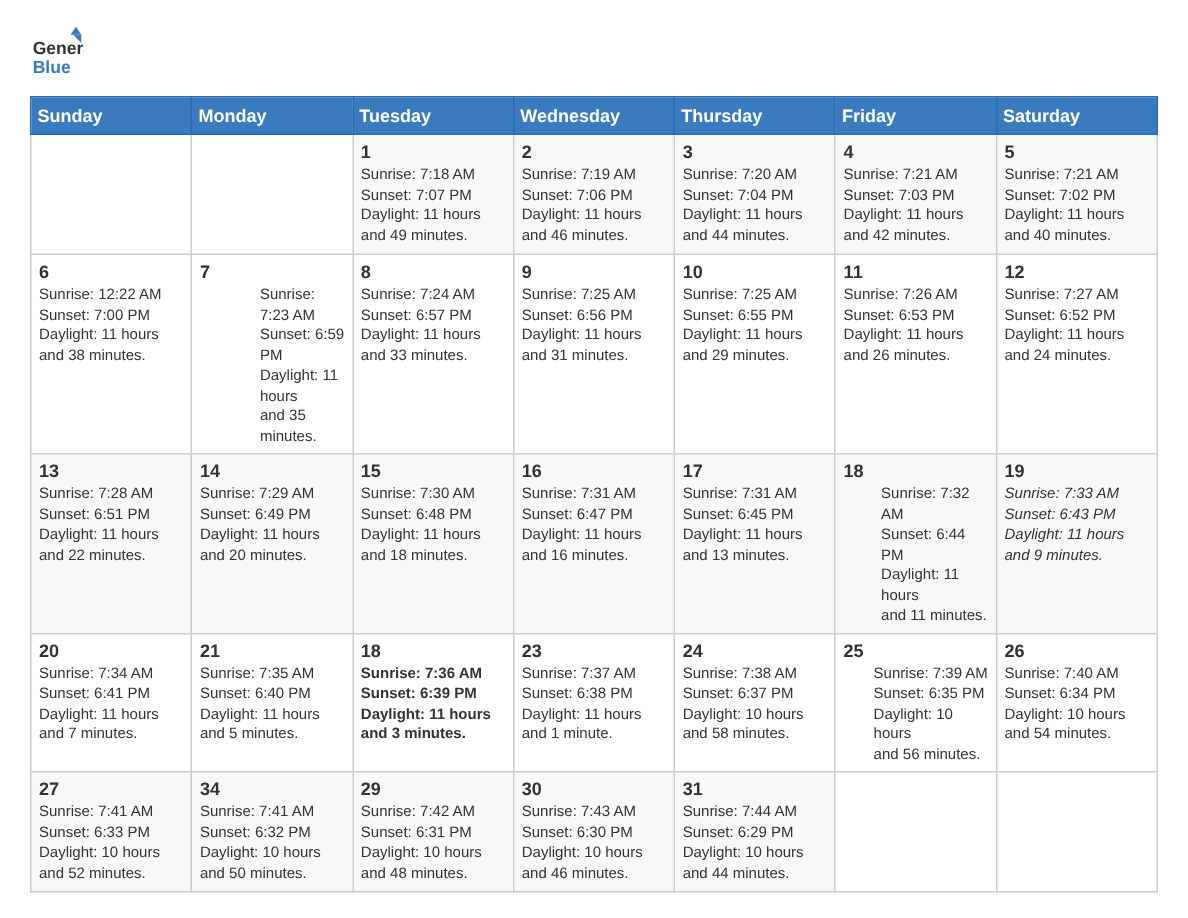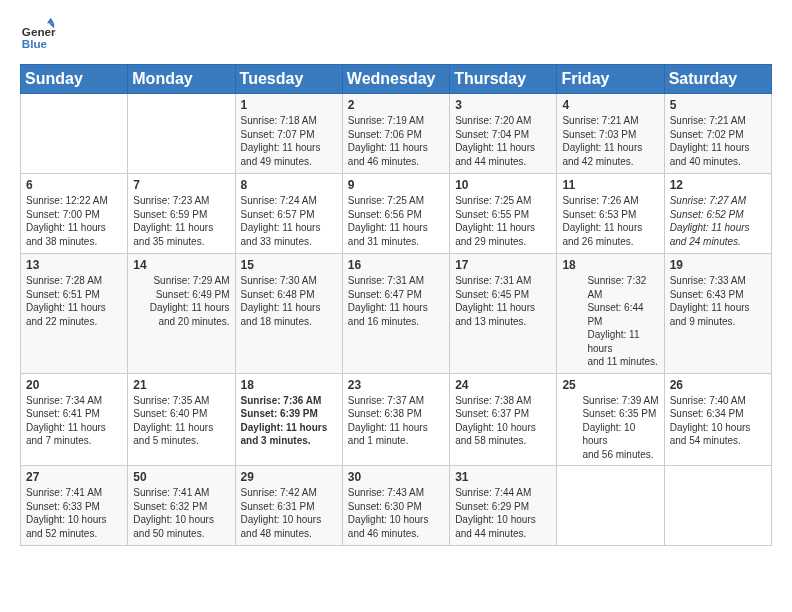--- a/index.html
+++ b/index.html
@@ -39,21 +39,21 @@
       color: #444;
     }
     table {
       width: 100%;
       border-collapse: collapse;
       table-layout: fixed;
     }
     thead tr th {
       background-color: #3a7abf;
       color: #fff;
-      font-size: 16px;
+      font-size: 12px;
       font-weight: bold;
       padding: 5px 4px;
       text-align: left;
       border: 1px solid #2a6aaf;
     }
     tbody tr td {
       border: 1px solid #ccc;
       vertical-align: top;
       padding: 4px 5px;
       font-size: 10px;
@@ -152,21 +152,21 @@
       <tr>
         <td>
           <span class="day-num">6</span>
           <div class="day-info" style="white-space: pre-line;">Sunrise: 12:22 AM
 Sunset: 7:00 PM
 Daylight: 11 hours
 and 38 minutes.</div>
         </td>
         <td>
           <span class="day-num">7</span>
-          <div class="day-info" style="white-space: pre-line;">Sunrise: 7:23 AM
+          <div class="day-info" style="white-space: pre-line; margin-left: 40px;">Sunrise: 7:23 AM
 Sunset: 6:59 PM
 Daylight: 11 hours
 and 35 minutes.</div>
         </td>
         <td>
           <span class="day-num">8</span>
           <div class="day-info" style="white-space: pre-line;">Sunrise: 7:24 AM
 Sunset: 6:57 PM
 Daylight: 11 hours
 and 33 minutes.</div>
@@ -187,37 +187,37 @@
         </td>
         <td>
           <span class="day-num">11</span>
           <div class="day-info" style="white-space: pre-line;">Sunrise: 7:26 AM
 Sunset: 6:53 PM
 Daylight: 11 hours
 and 26 minutes.</div>
         </td>
         <td>
           <span class="day-num">12</span>
-          <div class="day-info" style="white-space: pre-line; font-style: italic;">Sunrise: 7:27 AM
+          <div class="day-info" style="white-space: pre-line;">Sunrise: 7:27 AM
 Sunset: 6:52 PM
 Daylight: 11 hours
 and 24 minutes.</div>
         </td>
       </tr>
       <tr>
         <td>
           <span class="day-num">13</span>
           <div class="day-info" style="white-space: pre-line;">Sunrise: 7:28 AM
 Sunset: 6:51 PM
 Daylight: 11 hours
 and 22 minutes.</div>
         </td>
         <td>
           <span class="day-num">14</span>
-          <div class="day-info" style="white-space: pre-line; text-align: right;">Sunrise: 7:29 AM
+          <div class="day-info" style="white-space: pre-line;">Sunrise: 7:29 AM
 Sunset: 6:49 PM
 Daylight: 11 hours
 and 20 minutes.</div>
         </td>
         <td>
           <span class="day-num">15</span>
           <div class="day-info" style="white-space: pre-line;">Sunrise: 7:30 AM
 Sunset: 6:48 PM
 Daylight: 11 hours
 and 18 minutes.</div>
@@ -238,21 +238,21 @@
         </td>
         <td>
           <span class="day-num">18</span>
           <div class="day-info" style="white-space: pre-line; margin-left: 25px;">Sunrise: 7:32 AM
 Sunset: 6:44 PM
 Daylight: 11 hours
 and 11 minutes.</div>
         </td>
         <td>
           <span class="day-num">19</span>
-          <div class="day-info" style="white-space: pre-line;">Sunrise: 7:33 AM
+          <div class="day-info" style="white-space: pre-line; font-style: italic;">Sunrise: 7:33 AM
 Sunset: 6:43 PM
 Daylight: 11 hours
 and 9 minutes.</div>
         </td>
       </tr>
       <tr>
         <td>
           <span class="day-num">20</span>
           <div class="day-info" style="white-space: pre-line;">Sunrise: 7:34 AM
 Sunset: 6:41 PM
@@ -304,21 +304,21 @@
       </tr>
       <tr>
         <td>
           <span class="day-num">27</span>
           <div class="day-info" style="white-space: pre-line;">Sunrise: 7:41 AM
 Sunset: 6:33 PM
 Daylight: 10 hours
 and 52 minutes.</div>
         </td>
         <td>
-          <span class="day-num">50</span>
+          <span class="day-num">34</span>
           <div class="day-info" style="white-space: pre-line;">Sunrise: 7:41 AM
 Sunset: 6:32 PM
 Daylight: 10 hours
 and 50 minutes.</div>
         </td>
         <td>
           <span class="day-num">29</span>
           <div class="day-info" style="white-space: pre-line;">Sunrise: 7:42 AM
 Sunset: 6:31 PM
 Daylight: 10 hours

